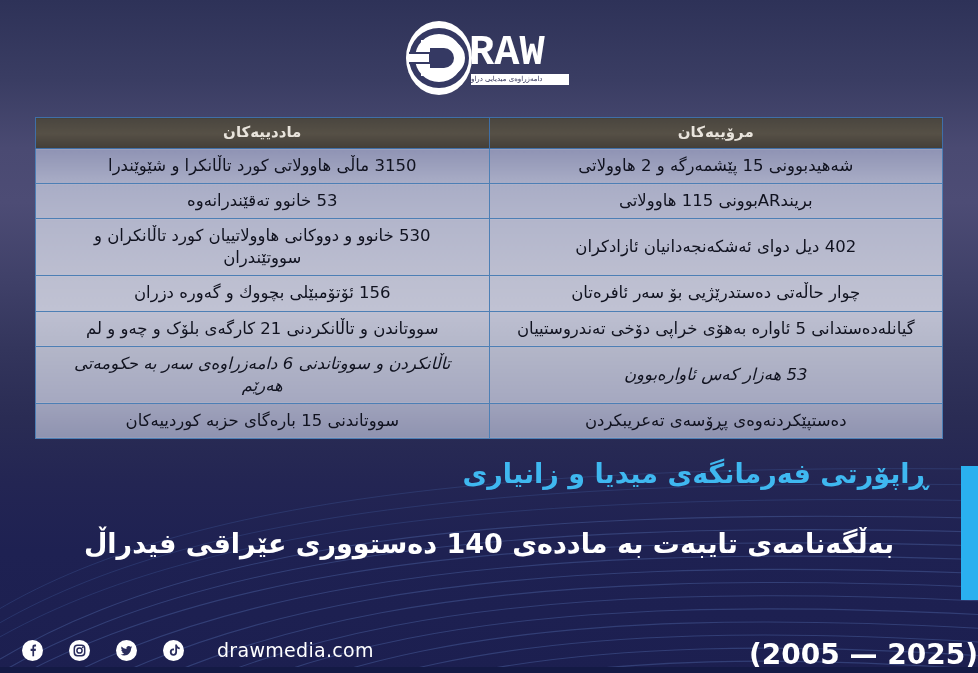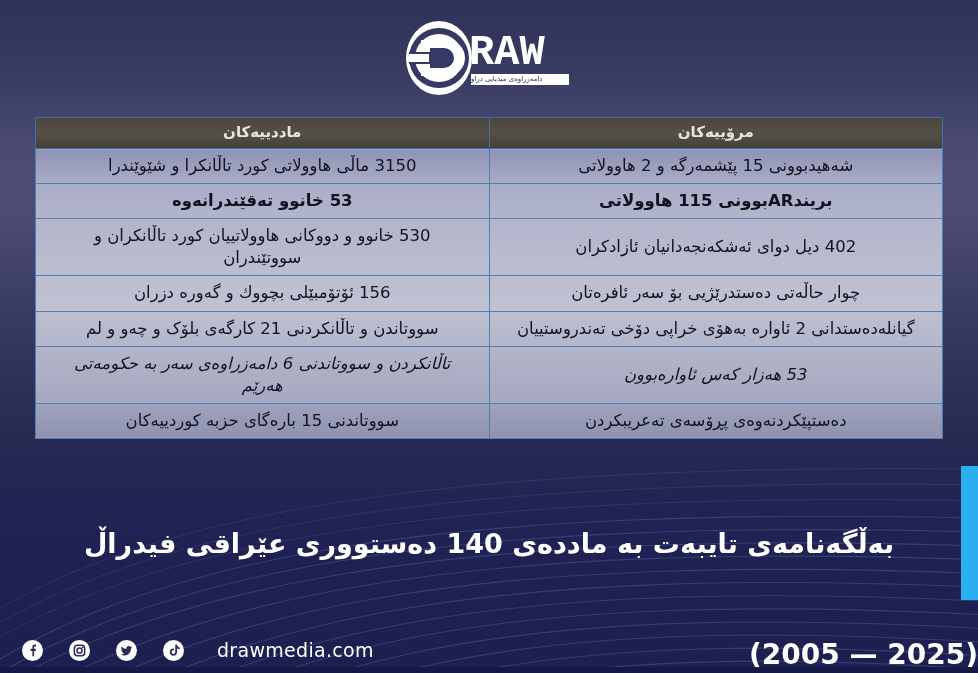--- a/index.html
+++ b/index.html
@@ -87,21 +87,21 @@
     border:1px solid #4d7fb5;
     text-align:center;
     color:#10121f;
     font-size:16.5px;
     padding:6px 20px;
     line-height:1.34;
     vertical-align:middle;
     font-family:"DejaVu Sans","Liberation Sans",sans-serif;
   }
   table.stats tr.r0 td { background:linear-gradient(180deg,#8f93b4 0%,#a9adc6 100%); }
-  table.stats tr.r1 td { background:linear-gradient(180deg,#a9adc6 0%,#b2b5cb 100%);font-weight:bold; }
+  table.stats tr.r1 td { background:linear-gradient(180deg,#a9adc6 0%,#b2b5cb 100%); }
   table.stats tr.r2 td { background:linear-gradient(180deg,#b2b5cb 0%,#bcbed0 100%); }
   table.stats tr.r3 td { background:linear-gradient(180deg,#bcbed0 0%,#c0c2d3 100%); }
   table.stats tr.r4 td { background:linear-gradient(180deg,#bdbfd1 0%,#b4b7c9 100%); }
   table.stats tr.r5 td { background:linear-gradient(180deg,#b3b6c8 0%,#a5a8c0 100%);font-style:italic; }
   table.stats tr.r6 td { background:linear-gradient(180deg,#9fa2bb 0%,#8f93b0 100%); }
 
   
   .subtitle {
     position:absolute; right:28px; top:458px;
     width:930px;
@@ -228,35 +228,36 @@
         </tr>
         <tr class="r2">
           <td>402 دیل دوای ئەشکەنجەدانیان ئازادکران</td>
           <td>530 خانوو و دووکانی هاوولاتییان کورد تاڵانکران و سووتێندران</td>
         </tr>
         <tr class="r3">
           <td>چوار حاڵەتی دەستدرێژیی بۆ سەر ئافرەتان</td>
           <td>156 ئۆتۆمبێلی بچووك و گەورە دزران</td>
         </tr>
         <tr class="r4">
-          <td>گیانلەدەستدانی 2 ئاواره بەهۆی خراپی دۆخی تەندروستییان</td>
+          <td>گیانلەدەستدانی 5 ئاواره بەهۆی خراپی دۆخی تەندروستییان</td>
           <td>سووتاندن و تاڵانکردنی 21 کارگەی بلۆک و چەو و لم</td>
         </tr>
         <tr class="r5">
           <td>53 هەزار کەس ئاوارەبوون</td>
           <td>تاڵانکردن و سووتاندنی 6 دامەزراوەی سەر بە حکومەتی هەرێم</td>
         </tr>
         <tr class="r6">
           <td>دەستپێکردنەوەی پڕۆسەی تەعریبکردن</td>
           <td>سووتاندنی 15 بارەگای حزبە کوردییەکان</td>
         </tr>
       </tbody>
     </table>
   </div>
 
+  <div class="subtitle">ڕاپۆرتی فەرمانگەی میدیا و زانیاری</div>
 
   <div class="accent-bar"></div>
 
   <div class="headline">بەڵگەنامەی تایبەت بە ماددەی 140 دەستووری عێراقی فیدراڵ</div>
 
   <div class="year">(2005 — 2025)</div>
 
   <div class="footer">
     <span class="soc">
       <svg width="21" height="21" viewBox="0 0 21 21" aria-hidden="true">

